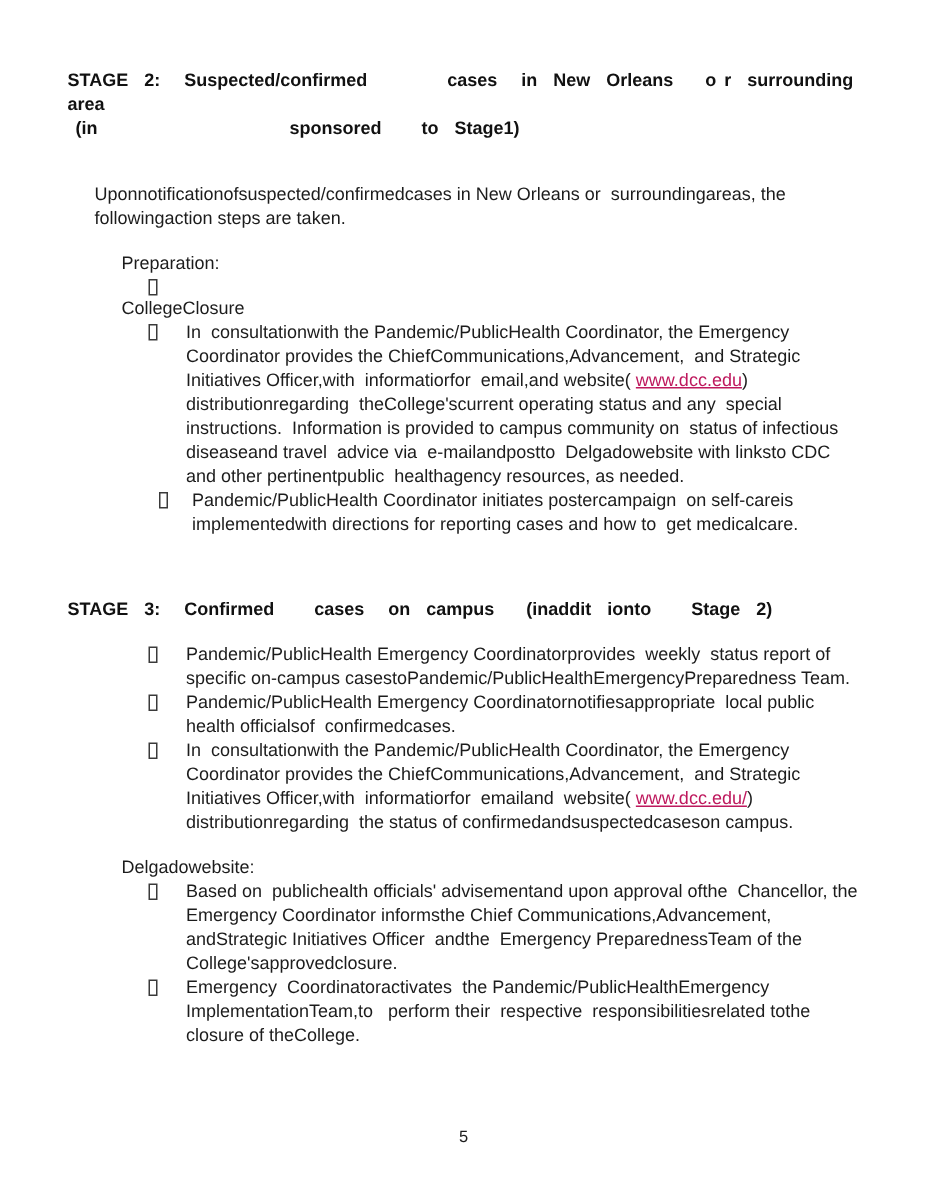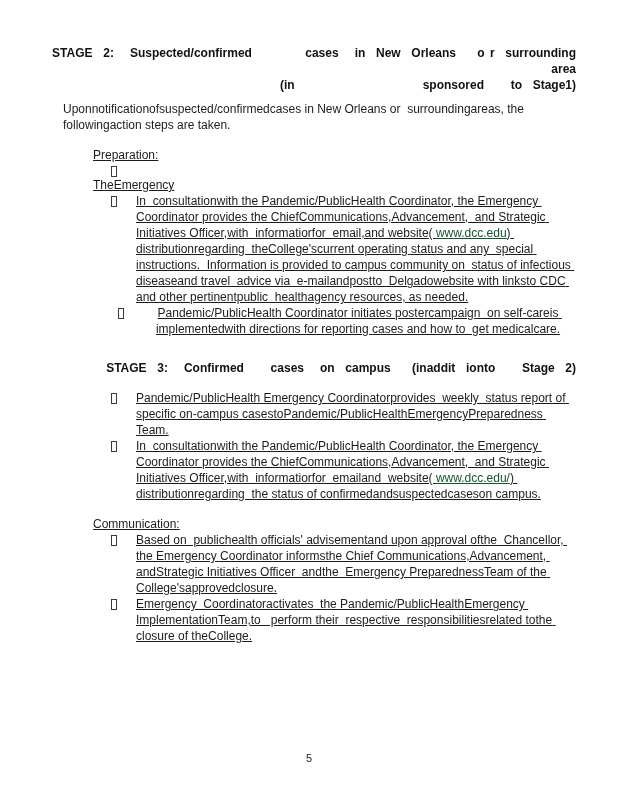--- a/index.html
+++ b/index.html
@@ -18,49 +18,48 @@
     overflow: hidden;
   }
   .stage-heading {
     margin: 0;
     font-size: 12px;
     line-height: 16px;
     font-weight: bold;
     color: #111;
     white-space: pre-wrap;
     word-spacing: 2px;
-    text-align: right;
   }
-  .stage-heading.second { margin-top: 23px; }
+  .stage-heading.second { margin-top: 41px; }
   .intro {
-    margin: 8px 0 0 18px;
+    margin: 28px 0 0 18px;
     white-space: pre-wrap;
   }
-  .section { margin: 14px 0 0 48px; text-decoration: underline; }
+  .section { margin: 14px 0 0 36px; }
   .section-label { white-space: pre-wrap; }
   ul.bullets { list-style: none; margin: 0; padding: 0; }
   ul.bullets li {
     position: relative;
     padding-left: 43px;
     white-space: pre-wrap;
   }
   ul.bullets li .tofu {
     position: absolute;
     left: 18px;
     top: 3px;
     display: inline-block;
     width: 4px;
     height: 9px;
     border: 1px solid #3a3a3a;
     background: transparent;
   }
-  ul.bullets li.indent-more { padding-left: 47px; text-align: center; }
+  ul.bullets li.indent-more { padding-left: 47px; }
   ul.bullets li.indent-more .tofu { left: 25px; }
   a.doc-link {
-    color: #14532d;
+    color: #be185d;
     text-decoration: underline;
     cursor: pointer;
   }
   .page-number {
     position: absolute;
     left: 0;
     right: 0;
     bottom: 34px;
     text-align: center;
     font-size: 11px;
@@ -76,39 +75,40 @@
   <p class="intro">Uponnotificationofsuspected/confirmedcases in New Orleans or  surroundingareas, the followingaction steps are taken.</p>
 
   <div class="section">
     <div class="section-label">Preparation:</div>
     <ul class="bullets">
       <li><span class="tofu"></span></li>
     </ul>
   </div>
 
   <div class="section">
-    <div class="section-label">TheEmergency</div>
+    <div class="section-label">CollegeClosure</div>
     <ul class="bullets">
       <li><span class="tofu"></span><span class="li-text"><span>In  consultationwith the Pandemic/PublicHealth Coordinator, the Emergency Coordinator provides the ChiefCommunications,Advancement,  and Strategic Initiatives Officer,with  informatiorfor  email,and website( </span><a class="doc-link">www.dcc.edu</a><span>) distributionregarding  theCollege'scurrent operating status and any  special instructions.  Information is provided to campus community on  status of infectious diseaseand travel  advice via  e-mailandpostto  Delgadowebsite with linksto CDC and other pertinentpublic  healthagency resources, as needed.</span></span></li>
       <li class="indent-more"><span class="tofu"></span><span class="li-text">Pandemic/PublicHealth Coordinator initiates postercampaign  on self-careis implementedwith directions for reporting cases and how to  get medicalcare.</span></li>
     </ul>
   </div>
 
   <h2 class="stage-heading second"><span>STAGE  3:   Confirmed     cases   on  campus    (inaddit  ionto     Stage  2)</span></h2>
 
 
   <div class="section">
     <ul class="bullets">
       <li><span class="tofu"></span><span class="li-text">Pandemic/PublicHealth Emergency Coordinatorprovides  weekly  status report of specific on-campus casestoPandemic/PublicHealthEmergencyPreparedness Team.</span></li>
+      <li><span class="tofu"></span><span class="li-text">Pandemic/PublicHealth Emergency Coordinatornotifiesappropriate  local public health officialsof  confirmedcases.</span></li>
       <li><span class="tofu"></span><span class="li-text"><span>In  consultationwith the Pandemic/PublicHealth Coordinator, the Emergency Coordinator provides the ChiefCommunications,Advancement,  and Strategic Initiatives Officer,with  informatiorfor  emailand  website( </span><a class="doc-link">www.dcc.edu/</a><span>) distributionregarding  the status of confirmedandsuspectedcaseson campus.</span></span></li>
     </ul>
   </div>
 
   <div class="section">
-    <div class="section-label">Communication:</div>
+    <div class="section-label">Delgadowebsite:</div>
     <ul class="bullets">
       <li><span class="tofu"></span><span class="li-text">Based on  publichealth officials' advisementand upon approval ofthe  Chancellor, the Emergency Coordinator informsthe Chief Communications,Advancement, andStrategic Initiatives Officer  andthe  Emergency PreparednessTeam of the College'sapprovedclosure.</span></li>
       <li><span class="tofu"></span><span class="li-text">Emergency  Coordinatoractivates  the Pandemic/PublicHealthEmergency ImplementationTeam,to   perform their  respective  responsibilitiesrelated tothe closure of theCollege.</span></li>
     </ul>
   </div>
 
   <div class="page-number">5</div>
 
 </div>
 

